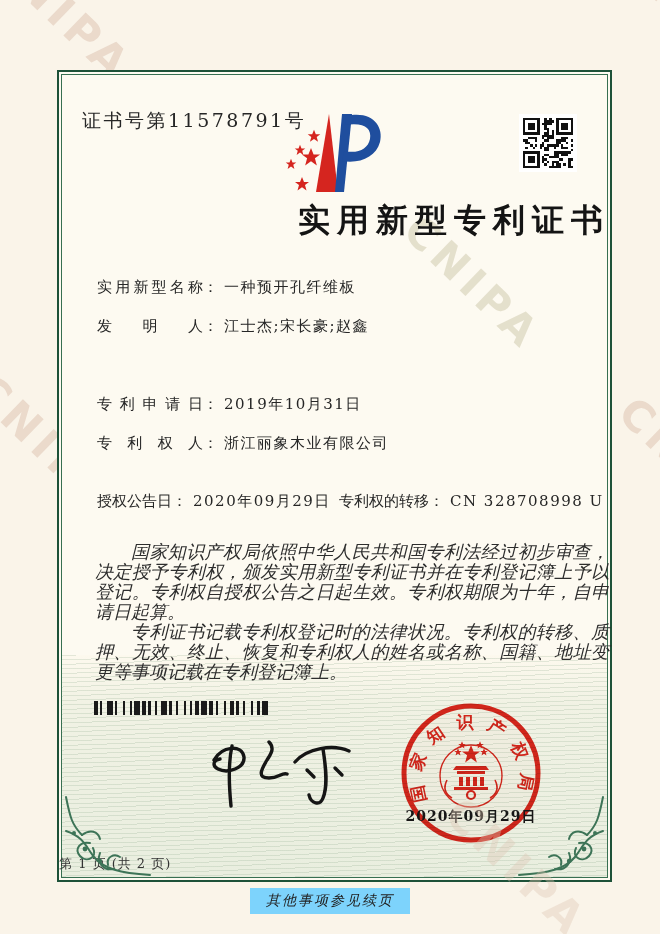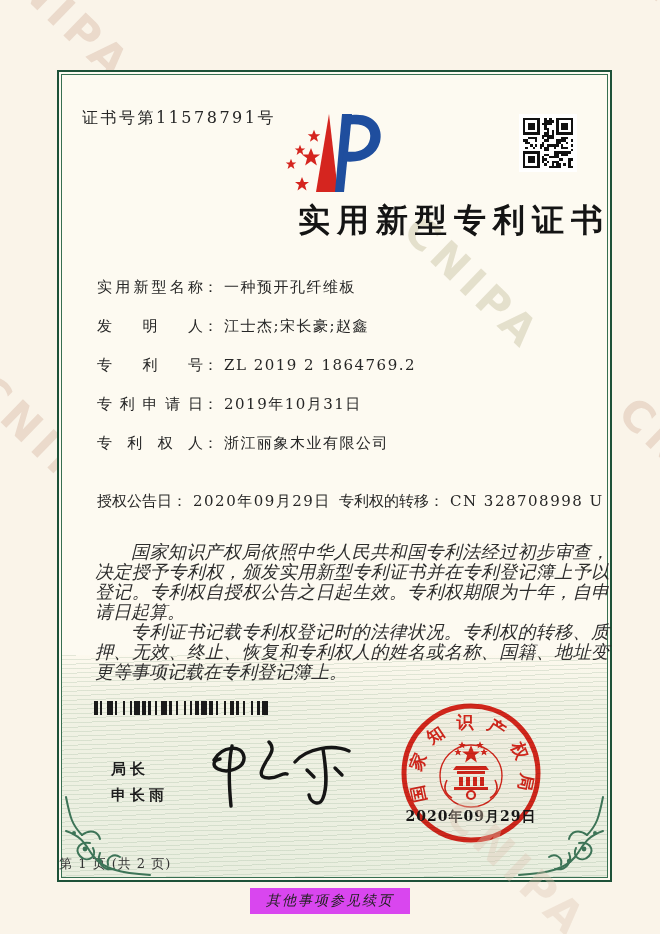--- a/index.html
+++ b/index.html
@@ -14,42 +14,42 @@
   
   .cert{position:absolute;left:57px;top:70px;width:551px;height:808px;background:#fdfaf1;
         border:2px solid #1d5138;box-shadow:inset 0 0 0 2px #fdfaf1, inset 0 0 0 3px #376f51;z-index:1;}
   .wave-panel{position:absolute;left:3px;right:3px;bottom:3px;height:222px;
       background:
         repeating-linear-gradient(178deg, rgba(122,156,124,0.20) 0px, rgba(122,156,124,0.20) 1px, rgba(0,0,0,0) 1px, rgba(0,0,0,0) 4.5px),
         linear-gradient(180deg,#fdf9ee 0%,#f1f2e4 22%,#e9eedf 100%);}
   .fl{position:absolute;bottom:1px;z-index:3;}
   .fl-left{left:1px;}
   .fl-right{right:1px;transform:scaleX(-1);}
-  .cert-no{position:absolute;left:23px;top:36px;font-size:16px;letter-spacing:2.5px;color:#262626;}
+  .cert-no{position:absolute;left:23px;top:36px;font-size:19px;letter-spacing:2.5px;color:#262626;}
   .logo{position:absolute;left:215px;top:38px;}
   .qr{position:absolute;left:460px;top:42px;}
   .title{position:absolute;left:0;right:0;top:127px;text-align:right;font-size:32px;font-weight:700;
          letter-spacing:7px;color:#141414;}
   .field-row{position:absolute;left:38px;font-size:15px;color:#262626;white-space:nowrap;}
   .f-label{display:inline-block;width:106px;text-align:justify;text-align-last:justify;}
   .f-value{letter-spacing:1.5px;margin-left:6px;}
   .grant2{position:absolute;left:242px;top:0;}
   .paras{position:absolute;left:36px;top:470px;width:514px;font-size:18px;line-height:20px;
          font-style:italic;color:#2d2d2d;text-align:justify;}
   .paras p{margin:0;text-indent:2em;}
   .barcode{position:absolute;left:35px;top:628px;}
   .officer{position:absolute;left:52px;top:684px;font-family:"DejaVu Sans","Liberation Sans",sans-serif;
            font-weight:700;font-size:15px;letter-spacing:4px;color:#1e1e1e;line-height:26px;}
   .signature{position:absolute;left:140px;top:660px;}
   .seal{position:absolute;left:339px;top:628px;mix-blend-mode:multiply;}
   .seal-date{position:absolute;left:330px;top:736px;width:164px;text-align:center;
              font-size:14px;font-weight:700;letter-spacing:1px;color:#161616;z-index:4;}
   .page-info{position:absolute;left:0;right:0;top:783px;font-size:13px;
              letter-spacing:1px;color:#333;}
-  .footer-note{position:absolute;top:888px;left:50%;transform:translateX(-50%);background:#d946ef;
+  .footer-note{position:absolute;top:888px;left:50%;transform:translateX(-50%);background:#7dd3fc;
                padding:4px 16px;font-style:italic;font-size:14px;letter-spacing:2px;color:#222;z-index:2;}
 </style>
 </head>
 <body>
 
 <div class="page">
 
   <div class="wm" style="left:-28px;top:-14px;font-size:44px;">CNIPA</div>
   <div class="wm" style="left:596px;top:-20px;font-size:40px;">CNIPA</div>
   <div class="wm" style="left:-44px;top:418px;font-size:44px;">CNIPA</div>
@@ -243,23 +243,20 @@
     </div>
 
     <div class="title">实用新型专利证书</div>
 
     <div class="field-row" style="top:206px;">
       <span class="f-label">实用新型名称</span><span>：</span><span class="f-value">一种预开孔纤维板</span>
     </div>
     <div class="field-row" style="top:245px;">
       <span class="f-label">发明人</span><span>：</span><span class="f-value">江士杰;宋长豪;赵鑫</span>
     </div>
-    <div class="field-row" style="top:284px;">
-      <span class="f-label">专利号</span><span>：</span><span class="f-value">ZL 2019 2 1864769.2</span>
-    </div>
     <div class="field-row" style="top:323px;">
       <span class="f-label">专利申请日</span><span>：</span><span class="f-value">2019年10月31日</span>
     </div>
     <div class="field-row" style="top:362px;">
       <span class="f-label">专利权人</span><span>：</span><span class="f-value">浙江丽象木业有限公司</span>
     </div>
     <div class="field-row" style="top:420px;">
       <span>授权公告日</span><span>：</span><span class="f-value">2020年09月29日</span>
       <span class="grant2">
         <span>专利权的转移</span><span>：</span><span class="f-value">CN 328708998 U</span>
@@ -295,24 +292,20 @@
           <rect x="129.90" y="0" width="2.10" height="14" fill="#1a1a1a"></rect>
           <rect x="136.19" y="0" width="4.19" height="14" fill="#1a1a1a"></rect>
           <rect x="142.48" y="0" width="2.10" height="14" fill="#1a1a1a"></rect>
           <rect x="148.76" y="0" width="2.10" height="14" fill="#1a1a1a"></rect>
           <rect x="157.14" y="0" width="2.10" height="14" fill="#1a1a1a"></rect>
           <rect x="163.43" y="0" width="2.10" height="14" fill="#1a1a1a"></rect>
           <rect x="167.62" y="0" width="6.29" height="14" fill="#1a1a1a"></rect>
         </svg>
     </div>
 
-    <div class="officer">
-      <div>局长</div>
-      <div>申长雨</div>
-    </div>
 
     <svg class="signature" width="160" height="85" viewBox="0 0 160 85">
       <g fill="none" stroke="#151515" stroke-width="3.4" stroke-linecap="round">
         <path d="M33,14 C29,32 30,54 32,74"></path>
         <path d="M15,28 C23,14 43,12 45,25 C46,36 29,42 19,37 C13,34 14,28 21,27"></path>
         <path d="M70,10 C76,16 72,22 68,28 C62,38 58,46 70,46 C80,46 83,40 88,42"></path>
         <path d="M96,30 C108,16 134,12 150,19"></path>
         <path d="M124,17 C127,36 129,54 124,66 C121,74 112,72 110,63"></path>
         <path d="M108,38 l7,7"></path>
         <path d="M136,36 l7,7"></path>

